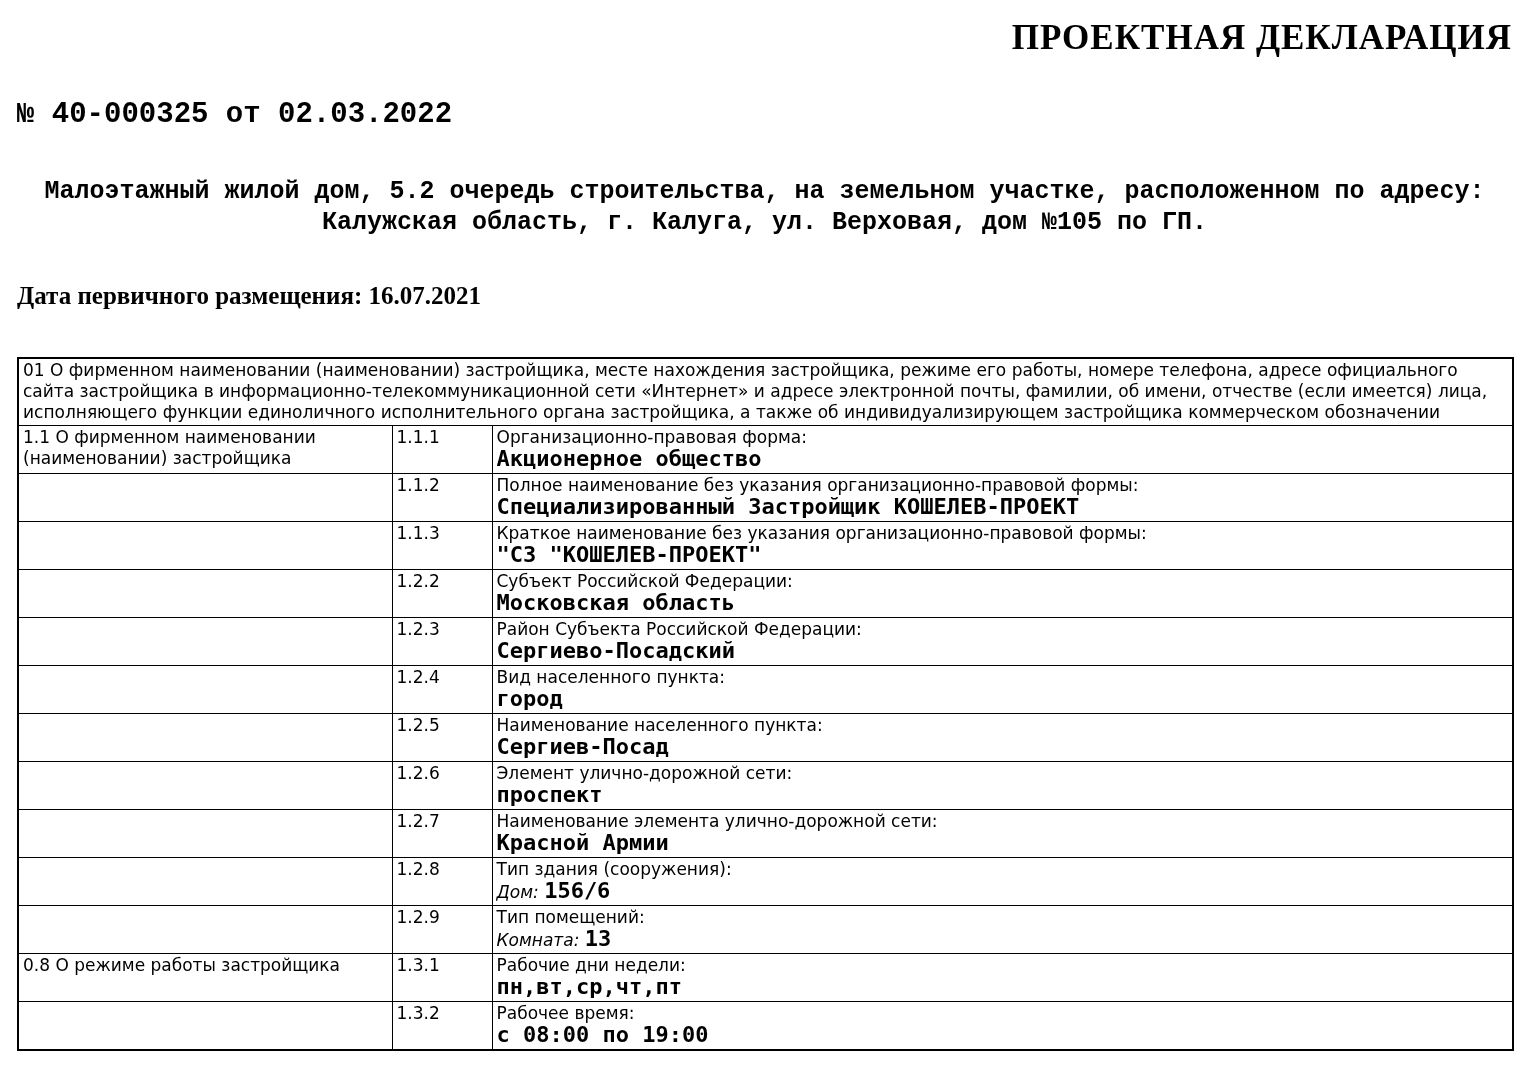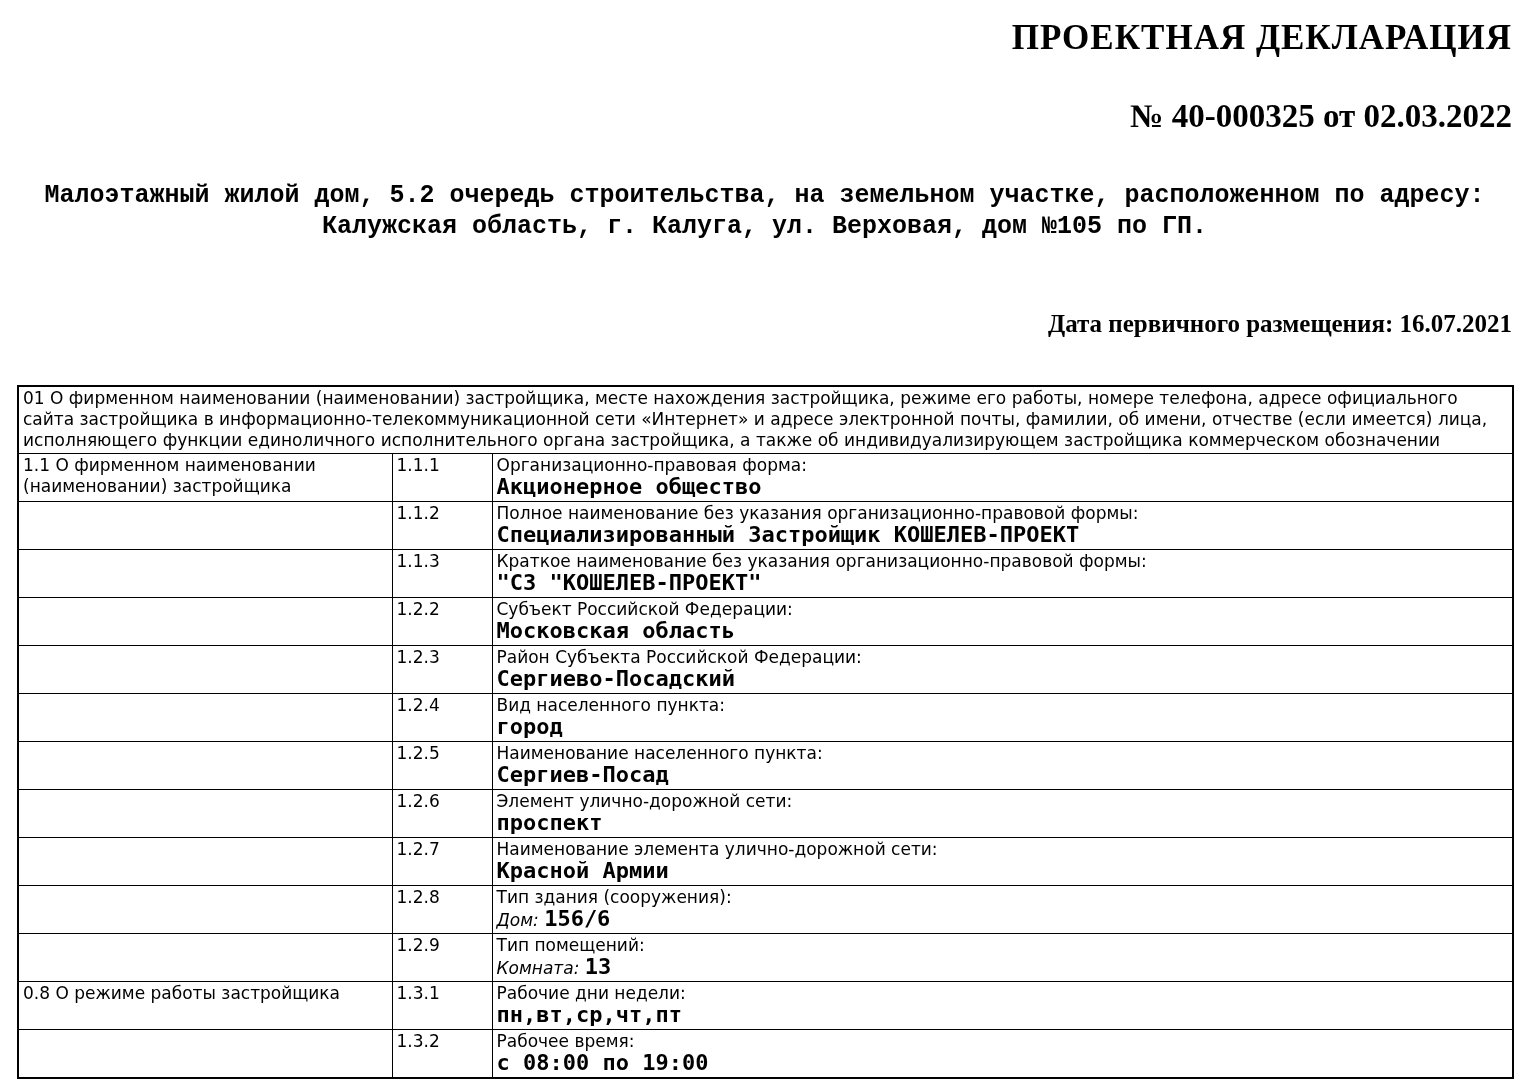--- a/index.html
+++ b/index.html
@@ -21,40 +21,40 @@
   }
   .doc-title {
     text-align: right;
     font-family: "Liberation Serif", serif;
     font-weight: bold;
     font-size: 35px;
     margin: 6px 0 0 0;
     letter-spacing: 1px;
   }
   .doc-number {
-    text-align: right;
-    font-family: Liberation Serif, serif;
-    font-weight: bold;
-    font-size: 33px;
+    text-align: left;
+    font-family: Liberation Mono, monospace;
+    font-weight: bold;
+    font-size: 29px;
     margin-top: 40px;
   }
   .doc-object {
     text-align: center;
     font-family: Liberation Mono, monospace;
     font-weight: bold;
     font-size: 25px;
     margin-top: 46px;
     line-height: 1.22;
   }
   .doc-date {
-    text-align: right;
+    text-align: left;
     font-family: "Liberation Serif", serif;
     font-weight: bold;
     font-size: 25px;
-    margin-top: 68px;
+    margin-top: 44px;
   }
   table.decl {
     border-collapse: collapse;
     table-layout: fixed;
     width: 1495px;
     margin-top: 47px;
     border: 2px solid #000;
   }
   table.decl td {
     border: 1px solid #000;

